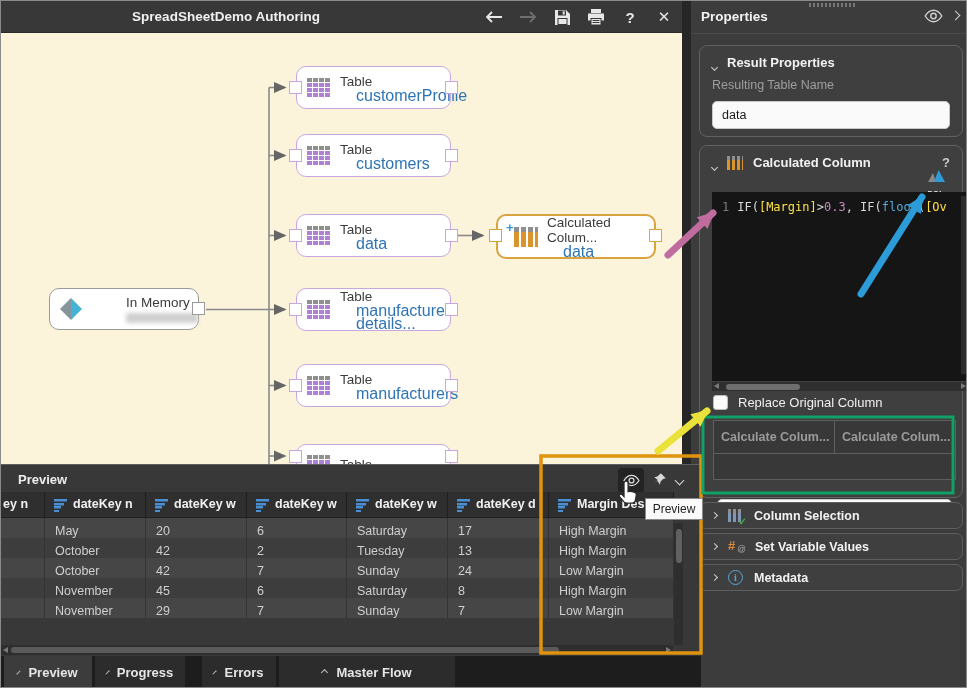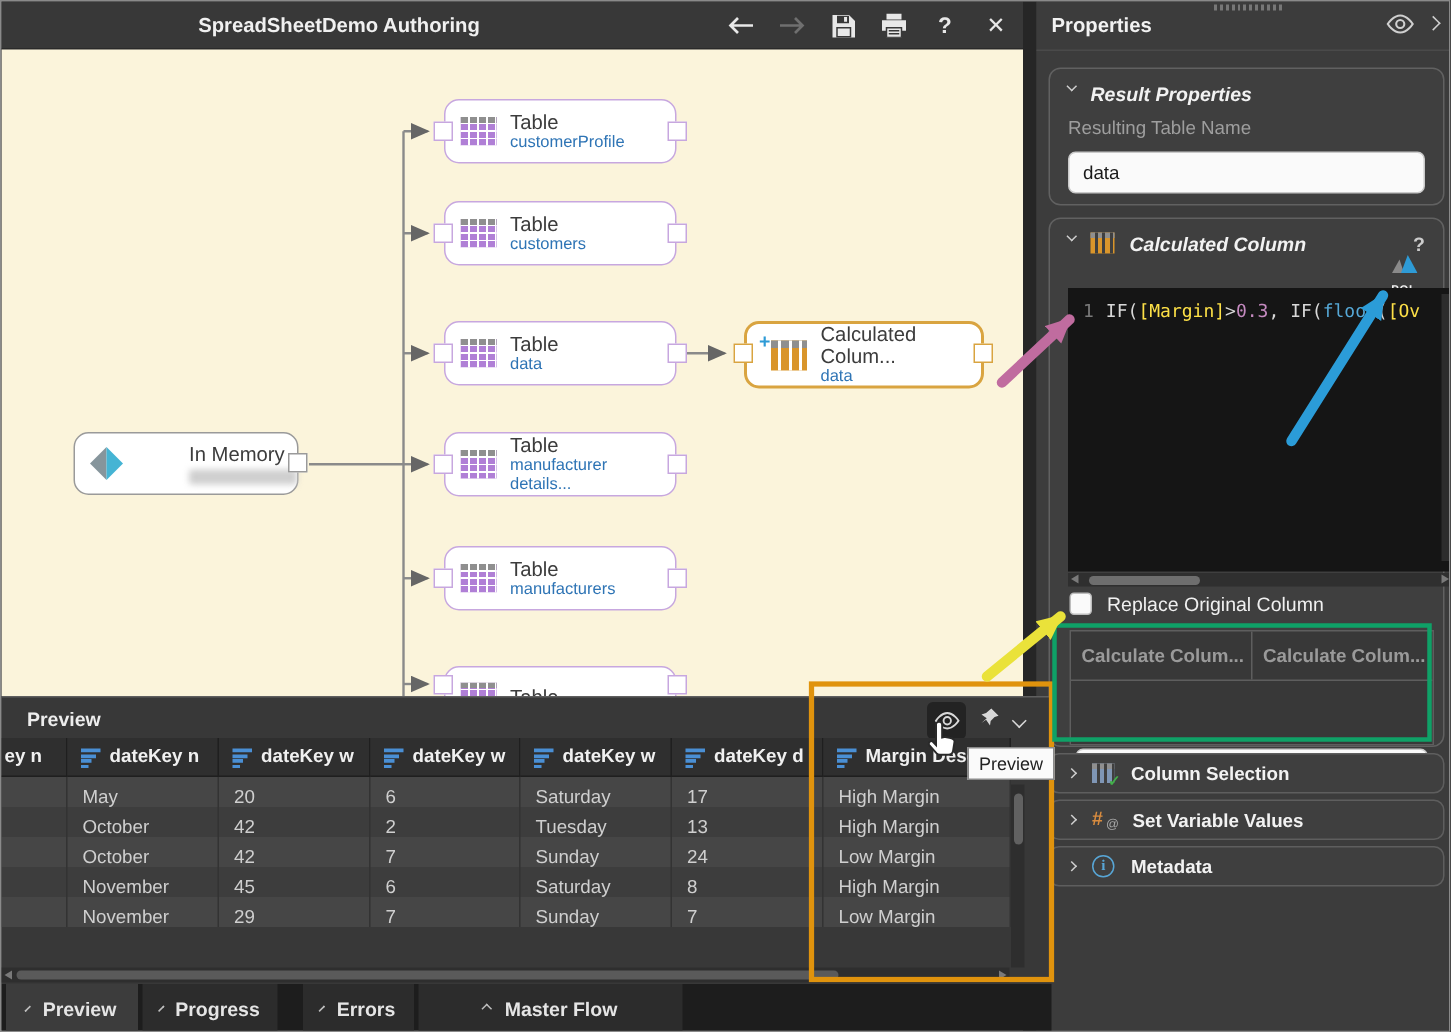--- a/index.html
+++ b/index.html
@@ -18,21 +18,21 @@
   .canvas { position:absolute; left:0; top:32px; width:681px; height:431px; background:#fbf4db; overflow:hidden; }
   .divider-strip { position:absolute; left:681px; top:0; width:9px; height:688px; background:#262626; }
   .wires { position:absolute; left:0; top:0; }
 
   .node { position:absolute; background:#fff; border-radius:10px; display:flex; align-items:center; padding:0 10px; }
   .node.table-node { width:155px; height:43px; border:1.5px solid #c7a7df; }
   .node.inmem-node { width:150px; height:42px; border:1.5px solid #9a9a9a; }
   .node.calc-node  { width:160px; height:45px; border:2px solid #d9a440; }
   .node .txt { margin-left:9px; display:flex; flex-direction:column; justify-content:center; }
   .node .t1 { font-size:13.5px; color:#3c3c3c; line-height:15px; }
-  .node .t2 { font-size:11px; color:#2e74b5; line-height:13px; }
+  .node .t2 { font-size:16px; color:#2e74b5; line-height:13px;margin-left:16px; }
   .conn { position:absolute; width:13px; height:13px; background:#fff; border:1.5px solid #c7a7df; }
   .conn.gray { border-color:#9a9a9a; }
   .conn.gold { border-color:#d9a440; }
 
   .tbl-icon { width:24px; height:19px; flex:0 0 auto;
     background:
       repeating-linear-gradient(to right, transparent 0 5px, #fff 5px 6px),
       repeating-linear-gradient(to bottom, transparent 0 4px, #fff 4px 5px),
       linear-gradient(#8f8f8f 0 4px, transparent 4px),
       #b07fd6; }
@@ -57,21 +57,21 @@
   .rp-eye { position:absolute; left:232px; top:8px; }
   .rp-chev { position:absolute; left:261px; top:11px; }
 
   .chv { display:inline-block; width:7px; height:7px; border-right:1.8px solid #cfcfcf; border-bottom:1.8px solid #cfcfcf; }
   .chv.down { transform:rotate(45deg); }
   .chv.right { transform:rotate(-45deg); }
   .chv.up { transform:rotate(225deg); }
   .chv.small { width:5px; height:5px; }
 
   .card { position:absolute; left:8px; width:264px; background:#3f3f3f; border:1px solid #616161; border-radius:8px; }
-  .card-head { display:flex; align-items:flex-start; gap:10px; padding:9px 10px 6px 12px;font-style:italic; }
+  .card-head { display:flex; align-items:flex-end; gap:10px; padding:9px 10px 6px 12px; }
   .card-title { color:#f2f2f2; font-size:13px; font-weight:bold; }
   .muted-label { color:#9e9e9e; font-size:12.5px; padding:2px 12px; }
   .white-input { background:#fafafa; border:1px solid #c9c9c9; border-radius:5px; color:#1a1a1a; font-size:12.5px; height:28px; line-height:26px; padding:0 9px; }
 
   .mini-amber { width:16px; height:14px;
     background:
       repeating-linear-gradient(to right, transparent 0 3px, #3f3f3f 3px 5px),
       linear-gradient(#8f8f8f 0 4px, transparent 4px),
       #d9952b; }
   .help-q { position:absolute; right:12px; top:9px; color:#cccccc; font-size:13px; font-weight:bold; }
@@ -91,21 +91,21 @@
   .hscroll { position:absolute; left:12px; top:236px; width:256px; height:9px; background:#2f2f2f; }
   .hscroll .thumb { position:absolute; left:14px; top:1.5px; width:74px; height:6px; background:#6e6e6e; border-radius:3px; }
   .sb-arrow { position:absolute; top:1px; width:0; height:0; border-top:3.5px solid transparent; border-bottom:3.5px solid transparent; }
   .sb-arrow.left { left:2px; border-right:5px solid #7a7a7a; }
   .sb-arrow.right { right:2px; border-left:5px solid #7a7a7a; }
 
   .replace-row { position:absolute; left:13px; top:249px; display:flex; align-items:center; gap:10px; }
   .checkbox { width:15px; height:15px; background:#fafafa; border:1px solid #bdbdbd; border-radius:3px; }
   .replace-label { color:#f0f0f0; font-size:13px; }
 
-  .calc-grid { position:absolute; left:13px; top:274px; width:243px; height:77px; background:#383838; border:1px solid #5e5e5e; }
+  .calc-grid { position:absolute; left:13px; top:274px; width:243px; height:60px; background:#383838; border:1px solid #5e5e5e; }
   .calc-grid .ghead { display:flex; height:33px; border-bottom:1px solid #5e5e5e; }
   .calc-grid .gh { flex:1; line-height:33px; padding-left:7px; color:#9a9a9a; font-size:12.5px; font-weight:bold; border-right:1px solid #5e5e5e; overflow:hidden; white-space:nowrap; }
   .calc-grid .gh:last-child { border-right:none; }
   .calc-grid .gcells { display:flex; gap:5px; padding:4px 3px; }
   .calc-grid .gc { flex:1; position:relative; }
   .calc-grid .white-input { width:100%; }
   .dd-chev { position:absolute; right:8px; top:12px; width:0; height:0; border-left:5px solid transparent; border-right:5px solid transparent; border-top:6px solid #9a9a9a; }
 
   .collapsed-row { position:absolute; left:8px; width:264px; height:27px; background:#3f3f3f; border:1px solid #5e5e5e; border-radius:7px; display:flex; align-items:center; gap:11px; padding-left:12px; }
   .collapsed-row .card-title { font-size:12.5px; }

